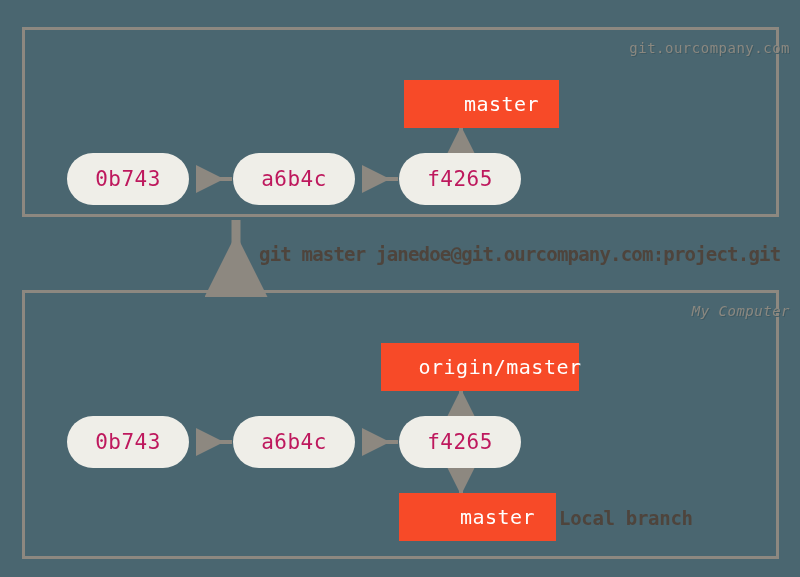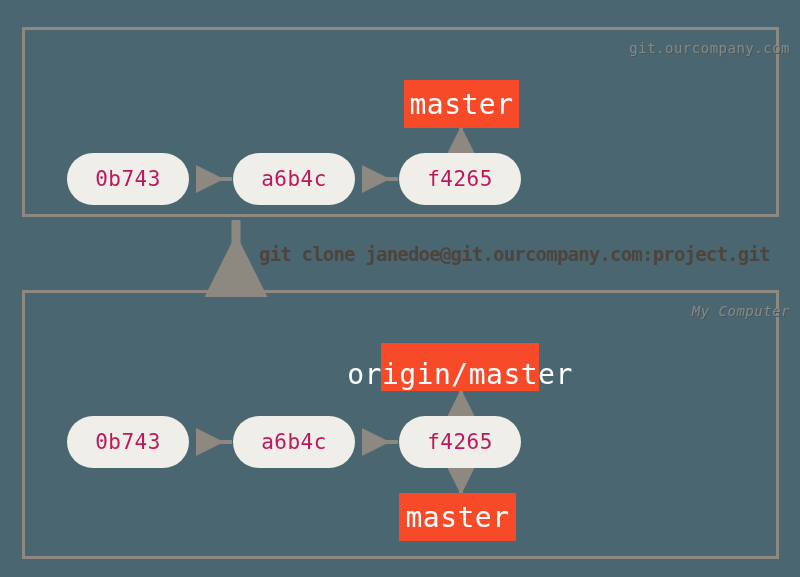--- a/index.html
+++ b/index.html
@@ -67,25 +67,26 @@
     align-items: center;
     justify-content: center;
     letter-spacing: 0.5px;
   }
   .commit-node span { pointer-events: none; }
   
   .branch-box {
     position: absolute;
     background: #f74a28;
     color: #ffffff;
-    font-size: 28px;
+    font-size: 20px;
     display: flex;
     align-items: center;
     justify-content: center;
     letter-spacing: 0.5px;
+    padding-left: 40px;
   }
   
   .annotation {
     position: absolute;
     color: #4e443c;
     font-size: 19px;
     white-space: nowrap;
     font-family: "DejaVu Sans Mono", "Liberation Mono", monospace;
     font-weight: bold;
     letter-spacing: -0.3px;
@@ -151,37 +152,38 @@
   <div class="commit-node" style="left:67px; top:153px; width:122px;">
     <span>0b743</span>
   </div>
   <div class="commit-node" style="left:233px; top:153px; width:122px;">
     <span>a6b4c</span>
   </div>
   <div class="commit-node" style="left:399px; top:153px; width:122px;">
     <span>f4265</span>
   </div>
 
-  <div class="command-text" style="left:259px; top:243px;">git clone janedoe@git.ourcompany.com:project.git</div>
+  <div class="command-text" style="left:259px; top:243px;">git master janedoe@git.ourcompany.com:project.git</div>
 
   <div class="zone-box" id="zone-local">
     <div class="zone-title">My Computer</div>
   </div>
 
-  <div class="branch-box" style="left:381px; top:343px; width:158px; height:48px;align-items:flex-end;">
+  <div class="branch-box" style="left:381px; top:343px; width:158px; height:48px;">
     <span>origin/master</span>
   </div>
 
   <div class="commit-node" style="left:67px; top:416px; width:122px;">
     <span>0b743</span>
   </div>
   <div class="commit-node" style="left:233px; top:416px; width:122px;">
     <span>a6b4c</span>
   </div>
   <div class="commit-node" style="left:399px; top:416px; width:122px;">
     <span>f4265</span>
   </div>
 
   <div class="branch-box" style="left:399px; top:493px; width:117px; height:48px;">
     <span>master</span>
   </div>
+  <div class="annotation" style="left:559px; top:507px;">Local branch</div>
 
 </div>
 
 </body></html>

